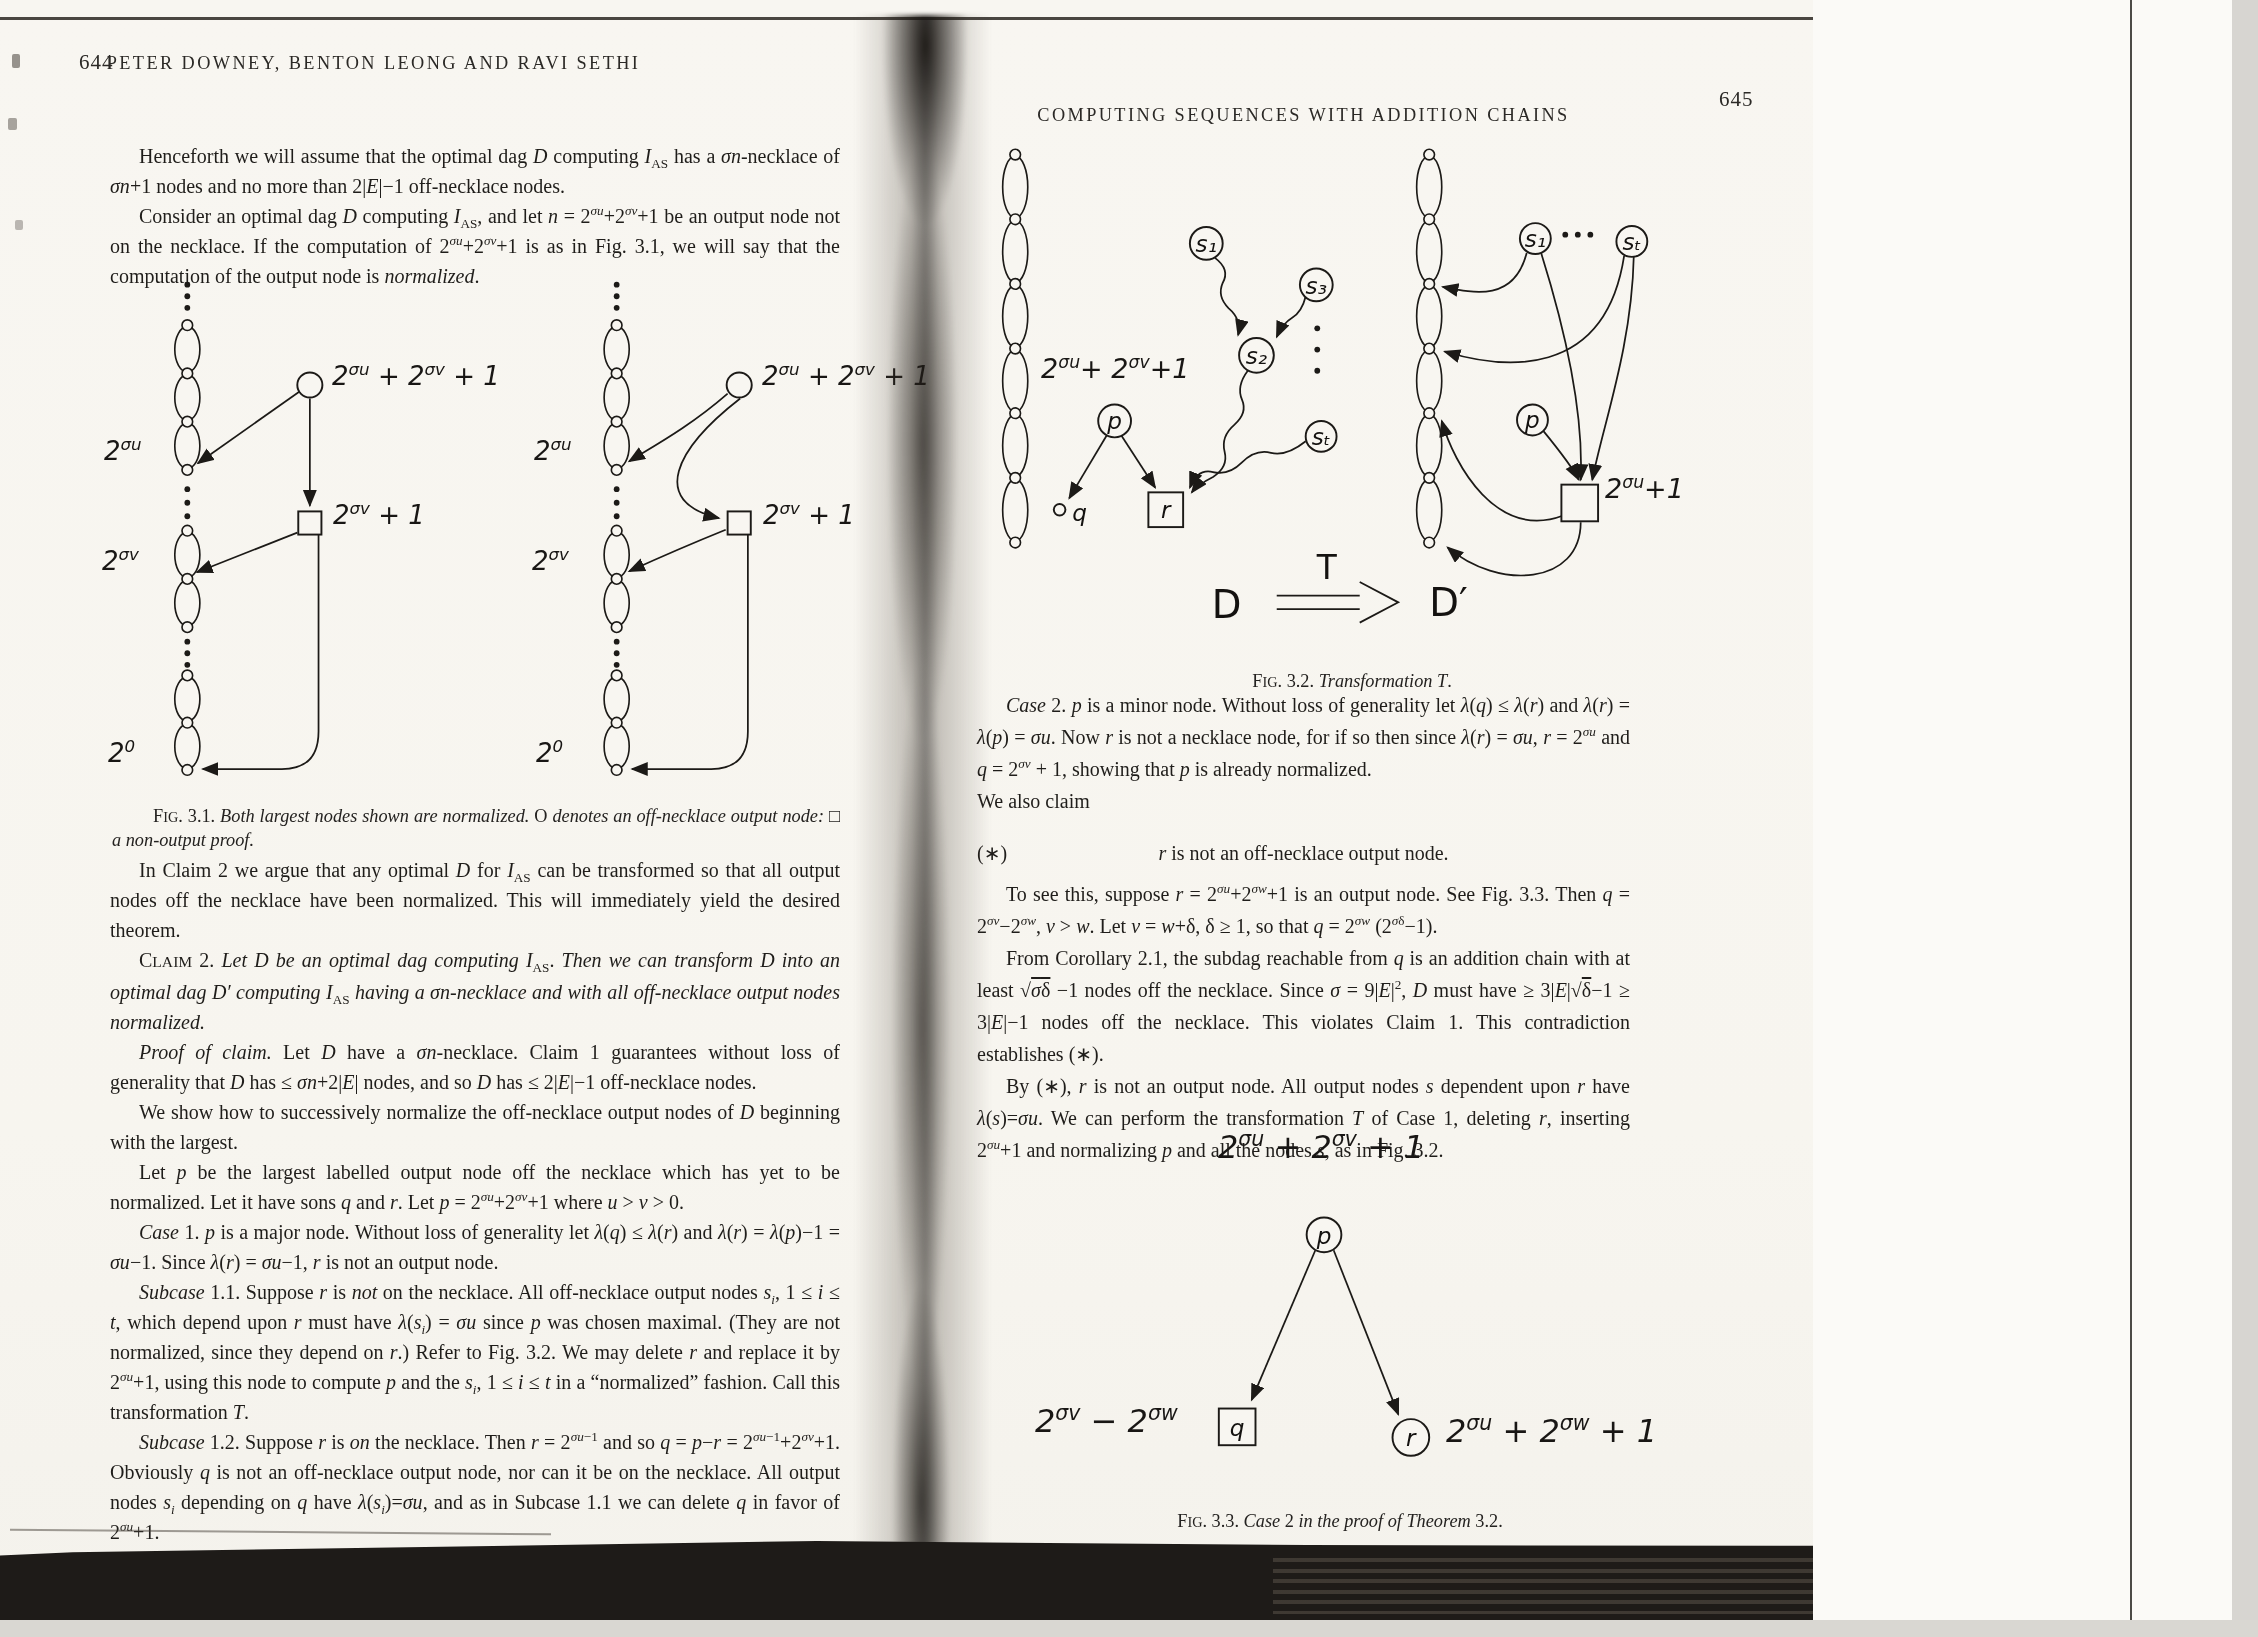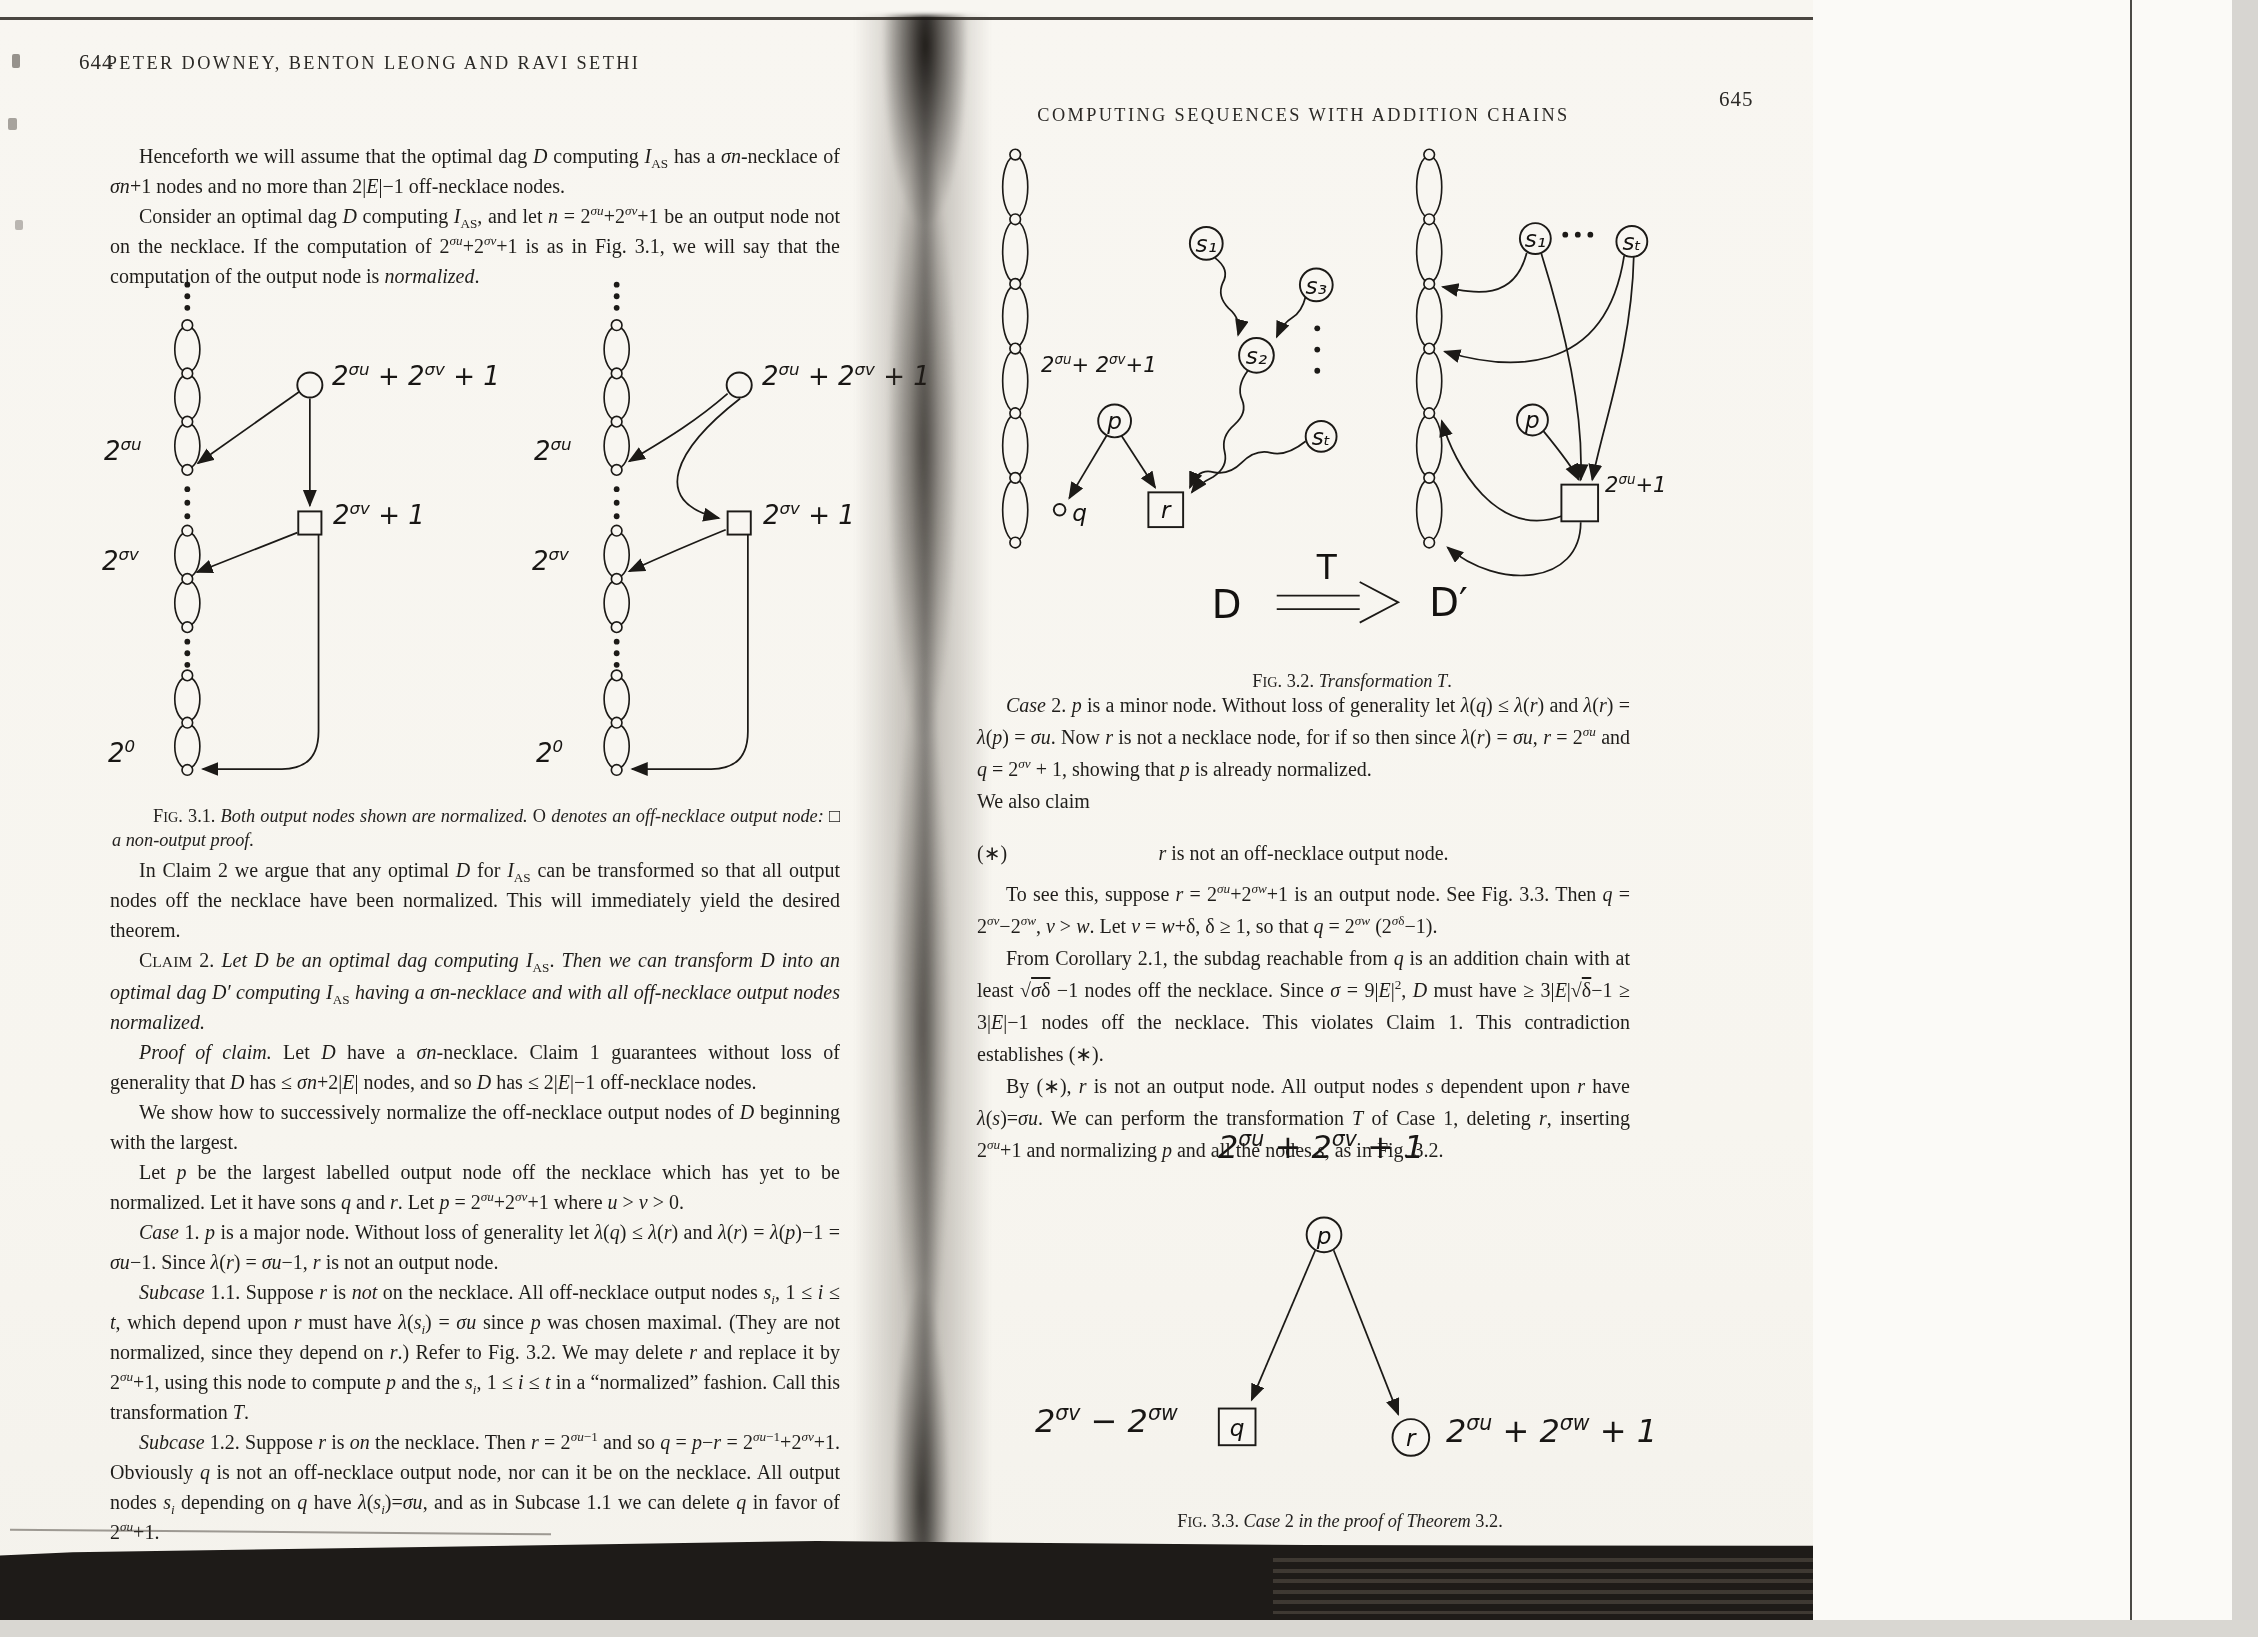--- a/index.html
+++ b/index.html
@@ -17,21 +17,21 @@
   .noind{text-indent:0;}
   sup{font-size:66%;line-height:0;}
   sub{font-size:66%;line-height:0;}
   small{font-size:78%;}
   .ov{text-decoration:overline;}
   i sup, sup i{font-style:italic;}
   
   .hand{position:absolute;font-family:"DejaVu Sans",sans-serif;color:#181614;white-space:nowrap;font-style:italic;}
   .hand sup{font-size:64%;}
   .h27{font-size:26px;}
-  .h30{font-size:21px;}
+  .h30{font-size:27px;}
   .h32{font-size:32px;}
   .cap{position:absolute;font-size:18.3px;line-height:23px;color:#242220;}
   .capc{text-align:center;}
   .capj{text-align:justify;text-indent:41px;}
   
   svg.fig{position:absolute;overflow:visible;}
   .necklace ellipse,.necklace circle{fill:#f8f6f1;stroke:#1c1a17;stroke-width:1.7;}
   .nodes circle,.nodes rect{fill:#f8f6f1;stroke:#1c1a17;stroke-width:2;}
   .edges path,.edges line{fill:none;stroke:#1c1a17;stroke-width:1.8;}
   .dots circle{fill:#1c1a17;stroke:none;}
@@ -191,21 +191,21 @@
     <div class="hand h27" style="left:102px;top:546px;">2<sup>σv</sup></div>
     <div class="hand h27" style="left:108px;top:738px;">2<sup>0</sup></div>
     <div class="hand h27" style="left:332px;top:361px;">2<sup>σu</sup> + 2<sup>σv</sup> + 1</div>
     <div class="hand h27" style="left:333px;top:500px;">2<sup>σv</sup> + 1</div>
     <div class="hand h27" style="left:534px;top:436px;">2<sup>σu</sup></div>
     <div class="hand h27" style="left:532px;top:546px;">2<sup>σv</sup></div>
     <div class="hand h27" style="left:536px;top:738px;">2<sup>0</sup></div>
     <div class="hand h27" style="left:762px;top:361px;">2<sup>σu</sup> + 2<sup>σv</sup> + 1</div>
     <div class="hand h27" style="left:763px;top:500px;">2<sup>σv</sup> + 1</div>
 
-    <div class="cap capj" style="left:112px;top:805px;width:728px;">F<small>IG</small>. 3.1. <i>Both output nodes shown are normalized.</i>  O <i>denotes an off-necklace output node:</i> □ <i>a non-output proof.</i></div>
+    <div class="cap capj" style="left:112px;top:805px;width:728px;">F<small>IG</small>. 3.1. <i>Both largest nodes shown are normalized.</i>  O <i>denotes an off-necklace output node:</i> □ <i>a non-output proof.</i></div>
 
     <div class="col" style="left:110px;top:855px;width:730px;">
       <p class="para ind">In Claim 2 we argue that any optimal <i>D</i> for <i>I</i><sub>AS</sub> can be transformed so that all output nodes off the necklace have been normalized.  This will immediately yield the desired theorem.</p>
       <p class="para ind">C<small>LAIM</small> 2.  <i>Let D be an optimal dag computing I</i><sub>AS</sub>. <i>Then we can transform D into an optimal dag D′ computing I</i><sub>AS</sub> <i>having a σn-necklace and with all off-necklace output nodes normalized.</i></p>
       <p class="para ind"><i>Proof of claim.</i>  Let <i>D</i> have a <i>σn</i>-necklace.  Claim 1 guarantees without loss of generality that <i>D</i> has ≤ <i>σn</i>+2|<i>E</i>| nodes, and so <i>D</i> has ≤ 2|<i>E</i>|−1 off-necklace nodes.</p>
       <p class="para ind">We show how to successively normalize the off-necklace output nodes of <i>D</i> beginning with the largest.</p>
       <p class="para ind">Let <i>p</i> be the largest labelled output node off the necklace which has yet to be normalized.  Let it have sons <i>q</i> and <i>r</i>.  Let <i>p</i> = 2<sup><i>σu</i></sup>+2<sup><i>σv</i></sup>+1 where <i>u</i> &gt; <i>v</i> &gt; 0.</p>
       <p class="para ind"><i>Case</i> 1.  <i>p</i> is a major node.  Without loss of generality let <i>λ</i>(<i>q</i>) ≤ <i>λ</i>(<i>r</i>) and <i>λ</i>(<i>r</i>) = <i>λ</i>(<i>p</i>)−1 = <i>σu</i>−1.  Since <i>λ</i>(<i>r</i>) = <i>σu</i>−1, <i>r</i> is not an output node.</p>
       <p class="para ind"><i>Subcase</i> 1.1.  Suppose <i>r</i> is <i>not</i> on the necklace.  All off-necklace output nodes <i>s<sub>i</sub></i>, 1 ≤ <i>i</i> ≤ <i>t</i>, which depend upon <i>r</i> must have <i>λ</i>(<i>s<sub>i</sub></i>) = <i>σu</i> since <i>p</i> was chosen maximal. (They are not normalized, since they depend on <i>r</i>.) Refer to Fig. 3.2.  We may delete <i>r</i> and replace it by 2<sup><i>σu</i></sup>+1, using this node to compute <i>p</i> and the <i>s<sub>i</sub></i>, 1 ≤ <i>i</i> ≤ <i>t</i> in a “normalized” fashion.  Call this transformation <i>T</i>.</p>
       <p class="para ind"><i>Subcase</i> 1.2.  Suppose <i>r</i> is <i>on</i> the necklace.  Then <i>r</i> = 2<sup><i>σu</i>−1</sup> and so <i>q</i> = <i>p</i>−<i>r</i> = 2<sup><i>σu</i>−1</sup>+2<sup><i>σv</i></sup>+1.  Obviously <i>q</i> is not an off-necklace output node, nor can it be on the necklace.  All output nodes <i>s<sub>i</sub></i> depending on <i>q</i> have <i>λ</i>(<i>s<sub>i</sub></i>)=<i>σu</i>, and as in Subcase 1.1 we can delete <i>q</i> in favor of 2<sup><i>σu</i></sup>+1.</p>

